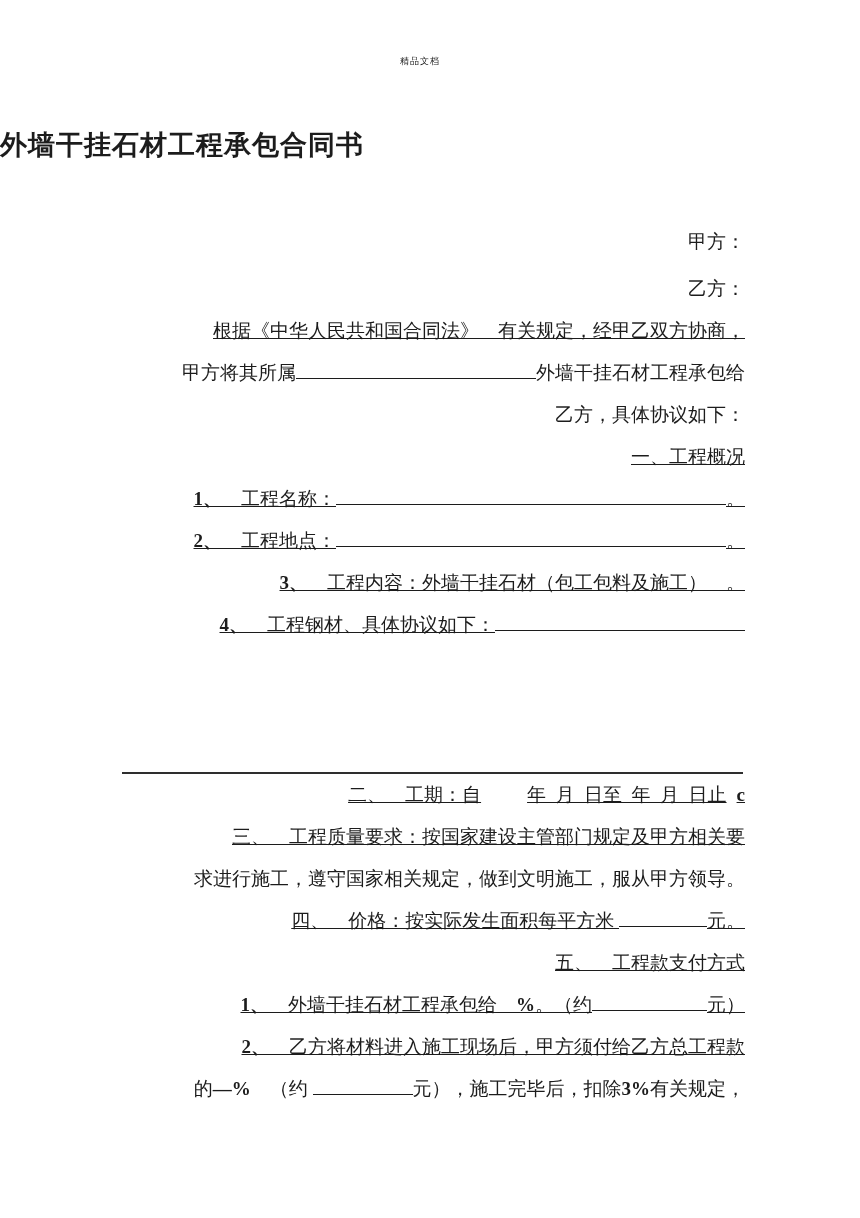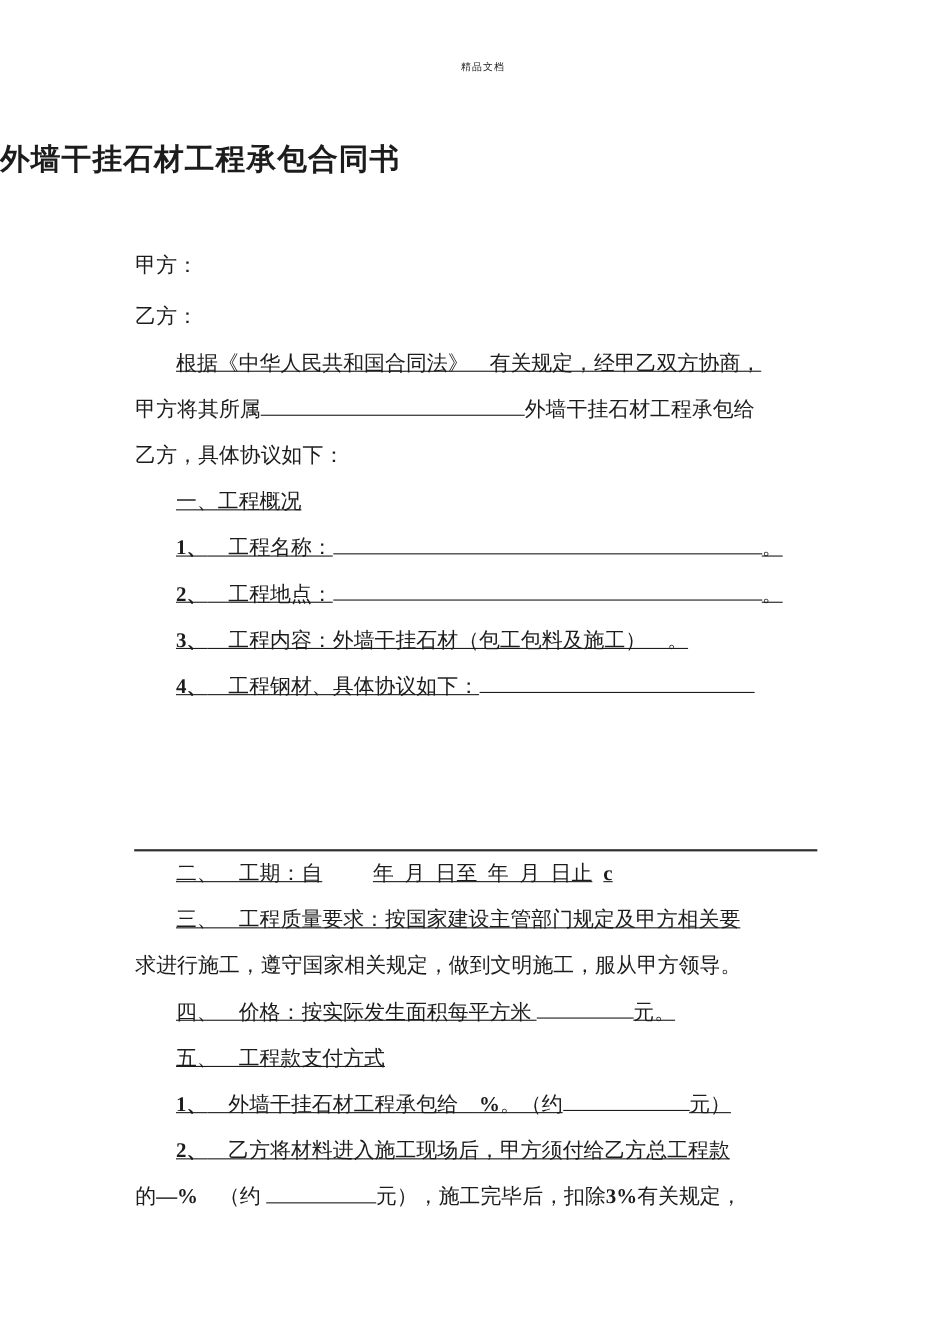--- a/index.html
+++ b/index.html
@@ -6,31 +6,31 @@
   .page{
     position:relative;
     width:860px;height:1218px;
     background:#ffffff;
     font-family:"Liberation Serif","DejaVu Serif",serif;
     color:#1c1c1c;
     overflow:hidden;
   }
   .watermark{
     position:absolute;top:55px;left:0;width:840px;
-    text-align:center;font-size:9px;letter-spacing:1px;color:#222;margin-left:19px;
+    text-align:center;font-size:9px;letter-spacing:1px;color:#222;
   }
   .title{
     position:absolute;top:127px;left:0;width:860px;margin:0;
     text-align:left;font-size:27px;font-weight:bold;letter-spacing:1px;
   }
   .content{
     position:absolute;top:221px;left:123px;width:622px;
     font-size:19px;
   }
-  .line{height:42px;line-height:42px;white-space:pre;}
+  .line{height:42px;line-height:42px;white-space:pre;text-align:right;}
   .mt5{margin-top:5px;}
   .ind{padding-left:37px;text-decoration:underline;}
   .b{font-weight:bold;}
   .blank{
     display:inline-block;
     border-bottom:1.5px solid #1c1c1c;
     vertical-align:baseline;
   }
   .w240{width:240px;} .w390{width:390px;} .w250{width:250px;}
   .w88{width:88px;} .w115{width:115px;} .w100{width:100px;}

